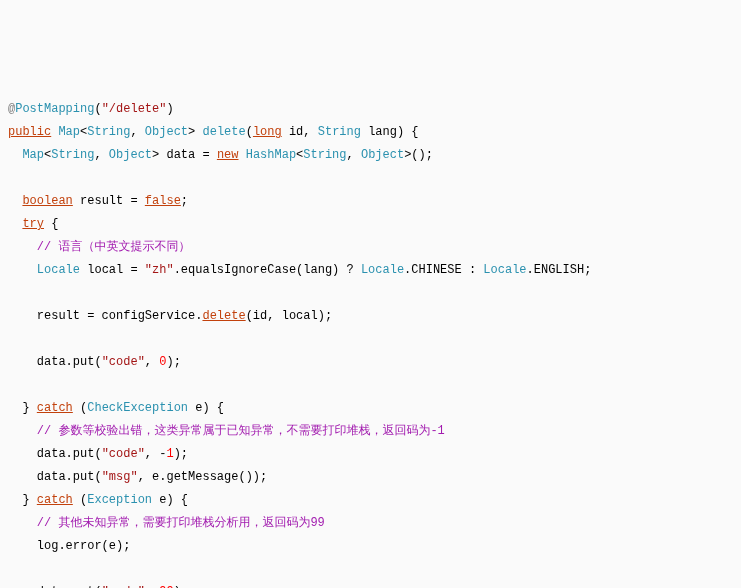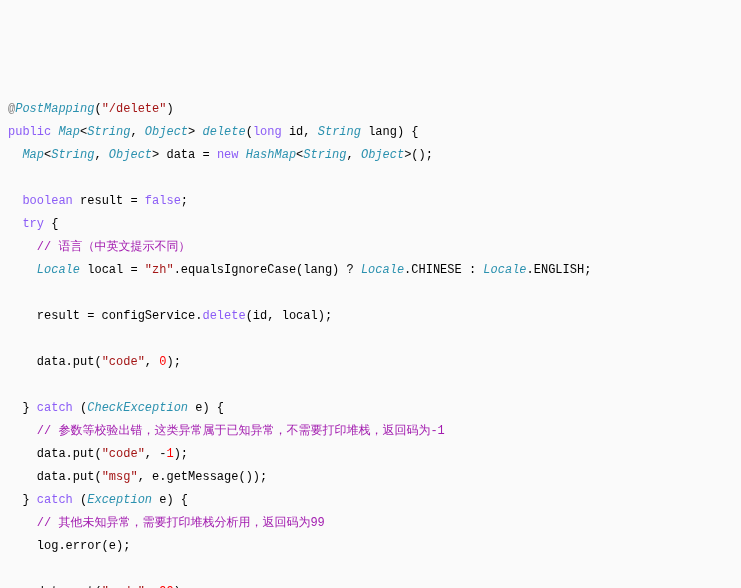--- a/index.html
+++ b/index.html
@@ -8,22 +8,22 @@
     background: #fafafa;
     font-family: "Courier New", Consolas, monospace;
     font-size: 12px;
     line-height: 23px;
     color: #000;
     padding: 6px 0 6px 8px;
     white-space: pre;
     overflow: hidden;
   }
   .tok-annotation { color: #808080; }
-  .tok-keyword    { color: #8b5cf6; }
-  .tok-type       { color: #2b91af; font-style: italic; }
+  .tok-keyword    { color: #c2410c; text-decoration: underline; }
+  .tok-type       { color: #2b91af; }
   .tok-string     { color: #a31515; }
   .tok-number     { color: #ff0000; }
   .tok-comment    { color: #a21caf; }
   .tok-plain      { color: #000000; }
   .indent { display: inline-block; }
 </style>
 </head>
 <body>
 
 

